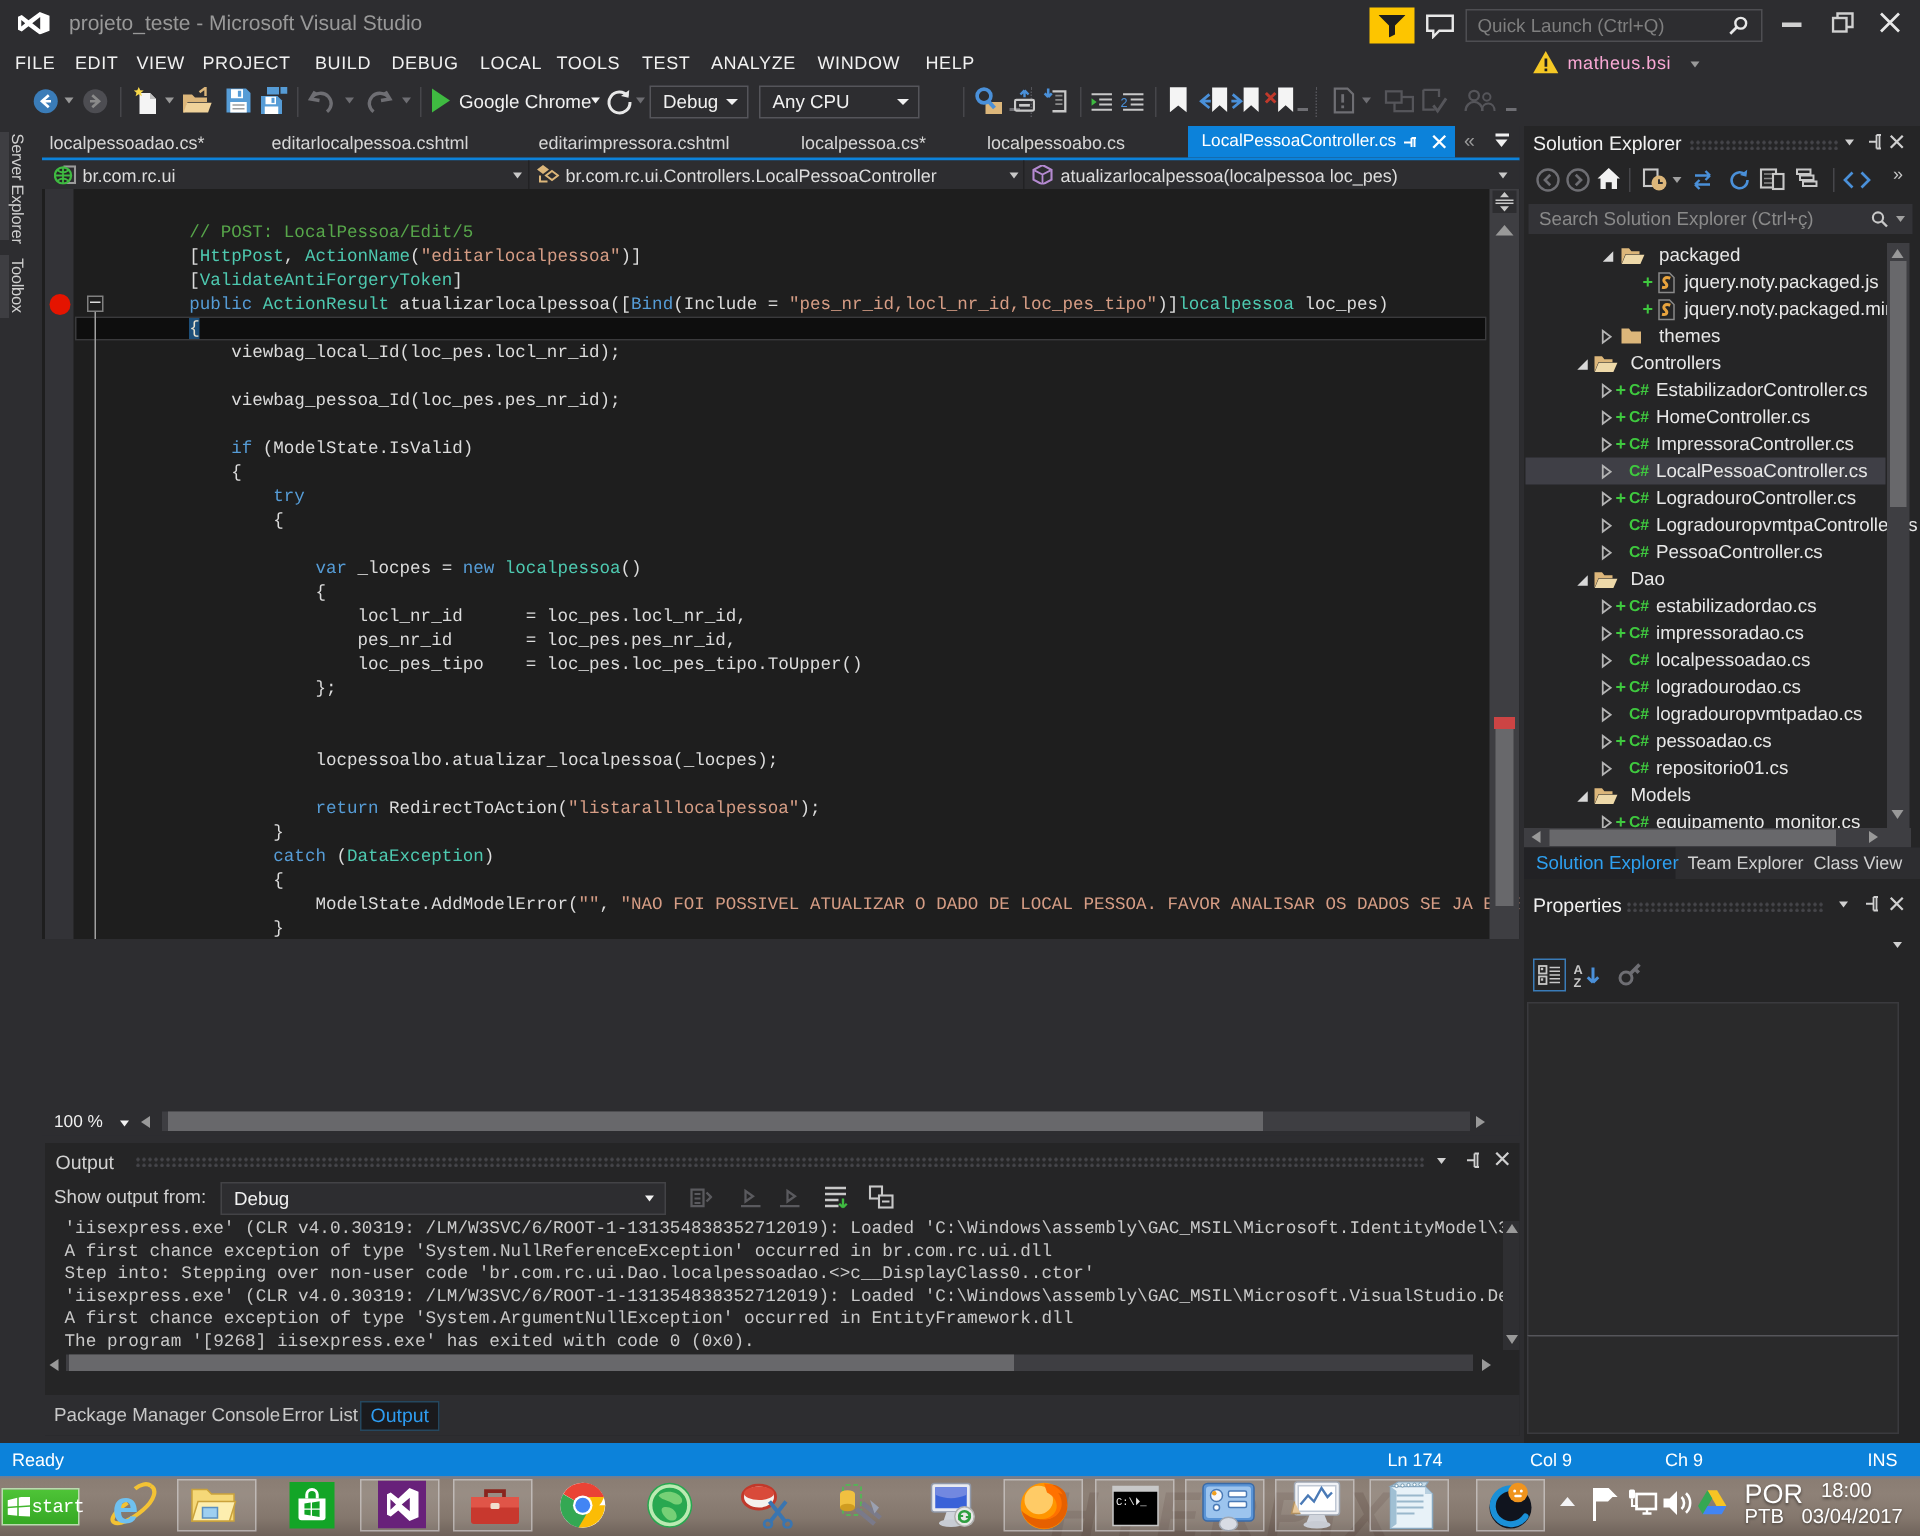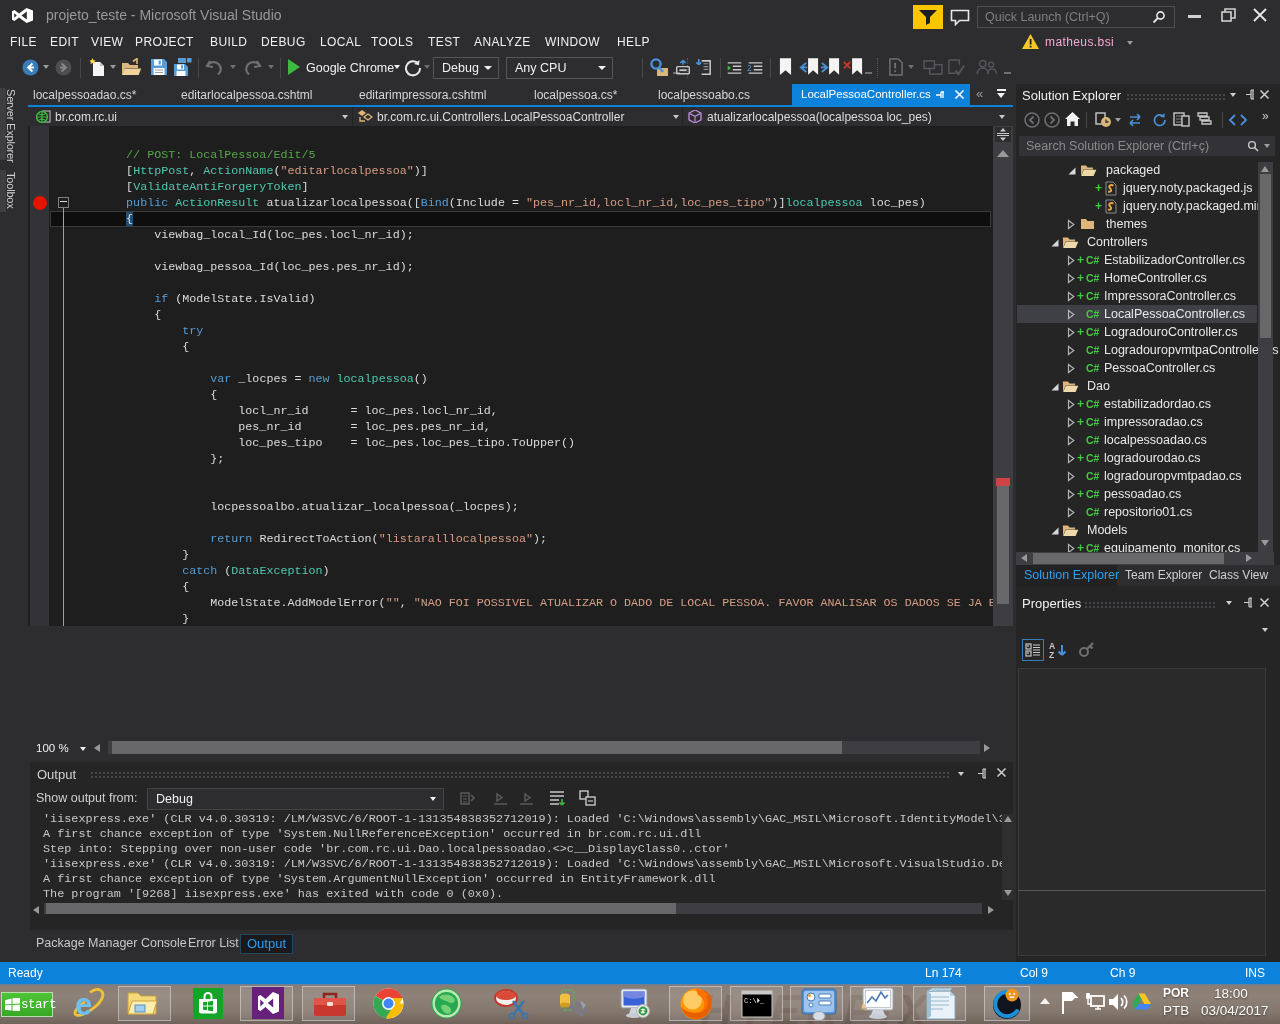--- a/index.html
+++ b/index.html
@@ -927,18 +927,18 @@
     <svg class="abs" style="left:1108px;top:8px" width="22" height="20" viewBox="0 0 22 20">
       <path d="M1 7 h4 l5-5 v16 l-5-5 h-4 Z" fill="#ffffff"></path>
       <path d="M13 6 a5.5 5.5 0 0 1 0 8 M16 3.5 a9 9 0 0 1 0 13" fill="none" stroke="#ffffff" stroke-width="1.7"></path>
     </svg>
     <svg class="abs" style="left:1132px;top:9px" width="19" height="17" viewBox="0 0 19 17">
       <path d="M6.3 0.5 H12.7 L19 11 L15.8 16.5 H3.2 L0 11 Z" fill="none"></path>
       <path d="M6.3 0.5 L12.7 0.5 L19 11 L12.3 11 Z" fill="#f7c423"></path>
       <path d="M6.3 0.5 L0 11 L3.2 16.5 L9.5 6 Z" fill="#34a853"></path>
       <path d="M12.3 11 L19 11 L15.8 16.5 L3.2 16.5 L6.4 11 Z" fill="#4285f4"></path>
     </svg>
-    <span class="abs" style="left:1163px;top:2px;color:#ffffff;font-size:12px;text-shadow:0 1px 2px rgba(0,0,0,0.5);font-weight:bold;">POR</span>
+    <span class="abs" style="left:1163px;top:2px;color:#ffffff;font-size:18px;text-shadow:0 1px 2px rgba(0,0,0,0.5);">POR</span>
     <span class="abs" style="left:1163px;top:19px;color:#ffffff;font-size:13.5px;text-shadow:0 1px 2px rgba(0,0,0,0.5);">PTB</span>
     <span class="abs" style="left:1214px;top:2px;color:#ffffff;font-size:13.5px;text-shadow:0 1px 2px rgba(0,0,0,0.5);">18:00</span>
     <span class="abs" style="left:1201px;top:19px;color:#ffffff;font-size:13.5px;text-shadow:0 1px 2px rgba(0,0,0,0.5);">03/04/2017</span>
   </div>
 </div>
 
 </body></html>

